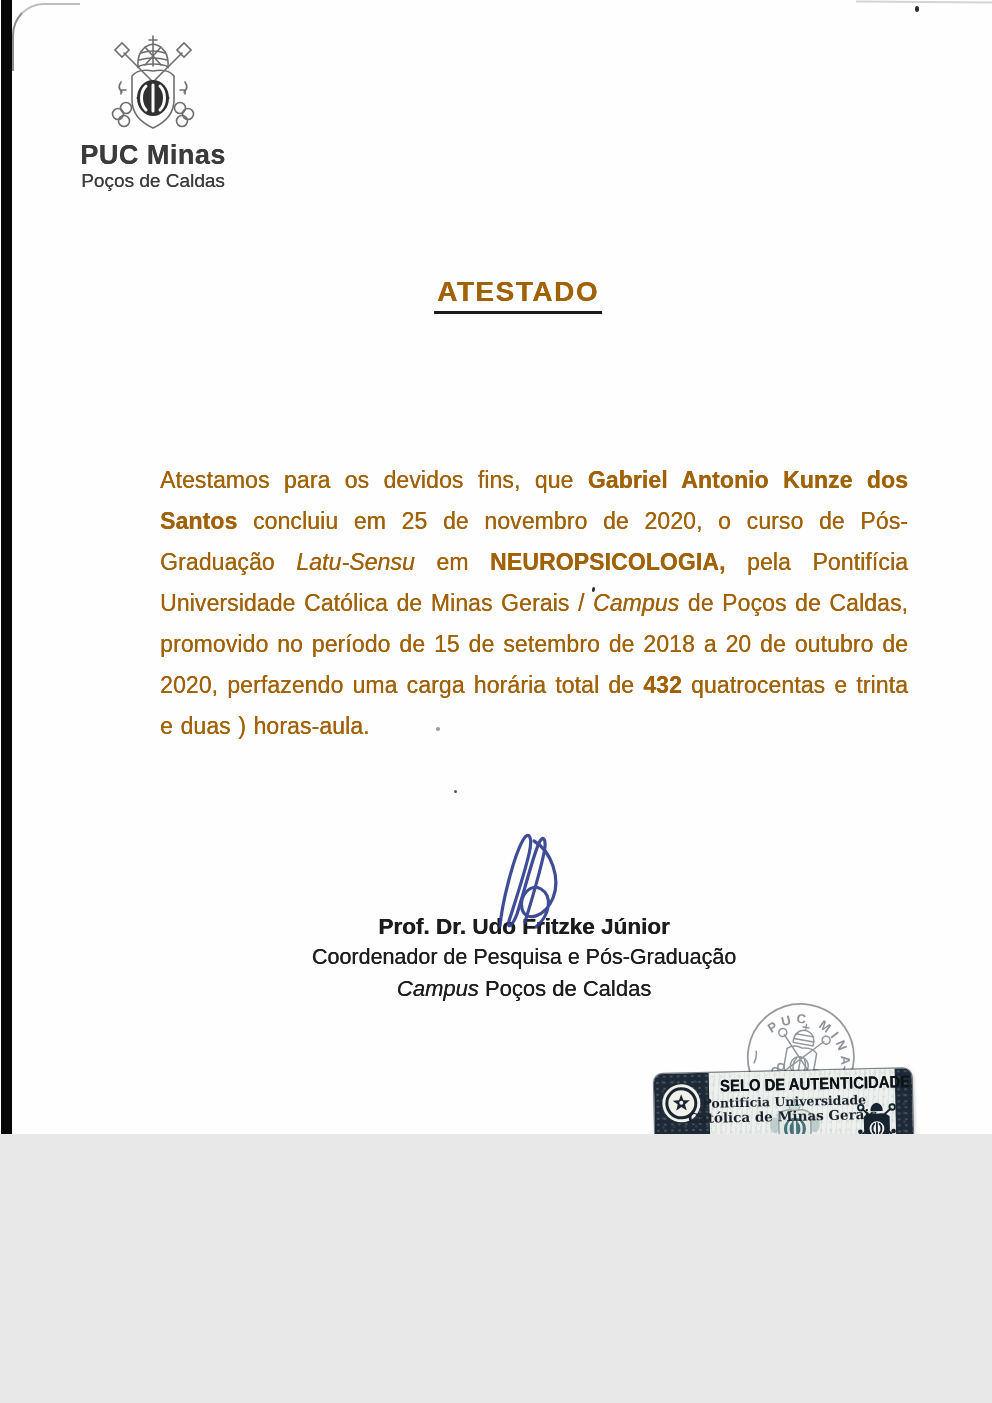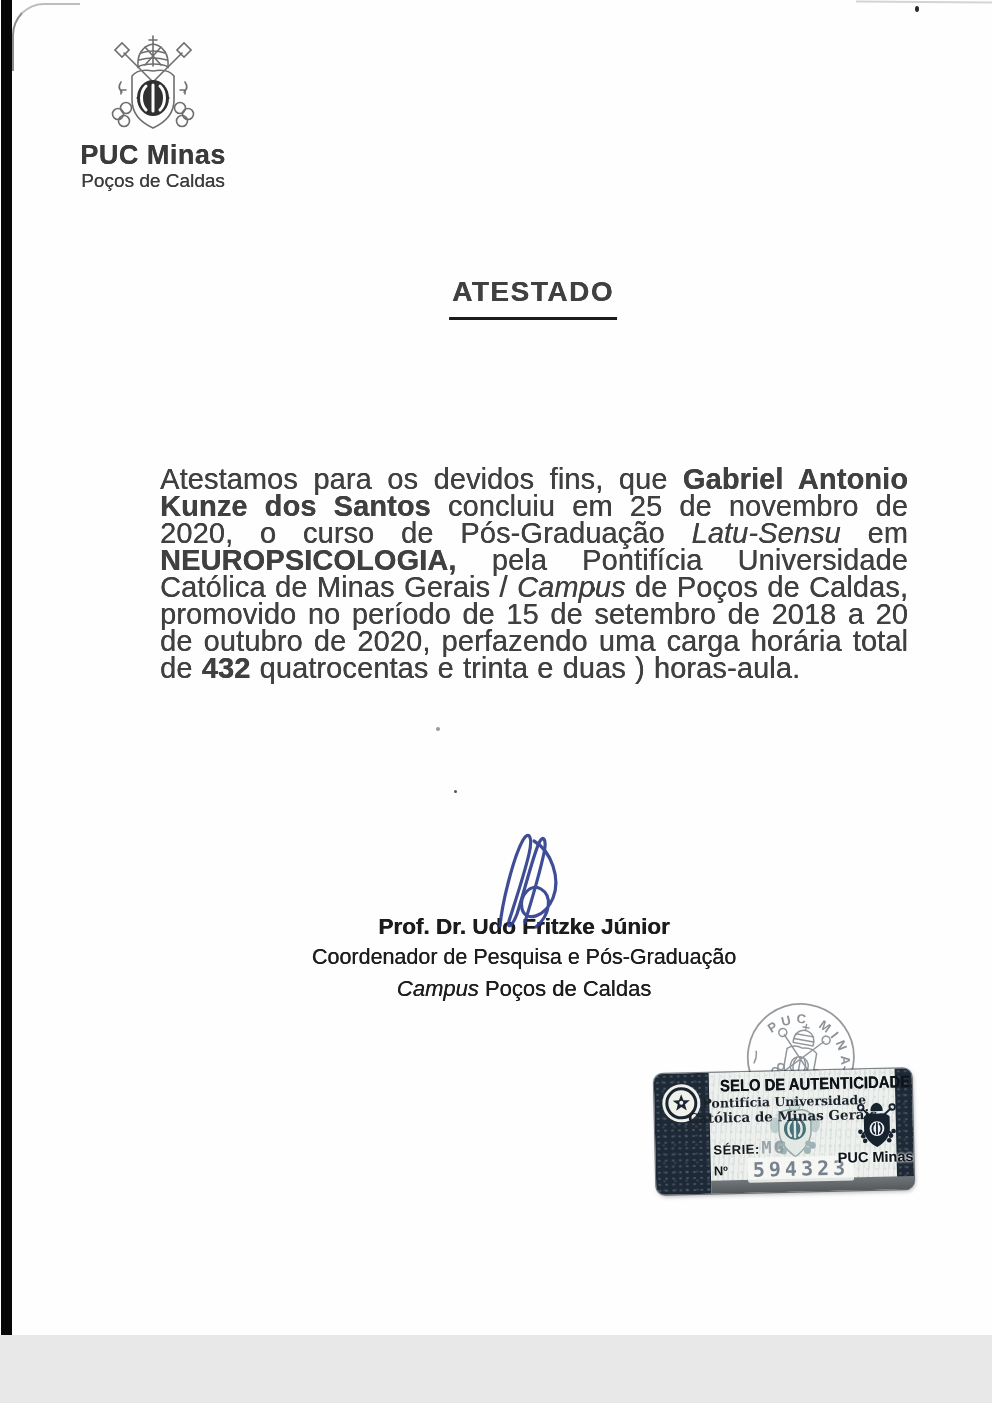--- a/index.html
+++ b/index.html
@@ -1,40 +1,40 @@
 <!DOCTYPE html>
 <html><head>
 <meta charset="utf-8">
 <style>
   html,body{margin:0;padding:0;background:#e8e8e8;}
-  #page{position:relative;width:992px;height:1335px;background:#fefefe;overflow:hidden;
+  #page{position:relative;width:992px;height:1134px;background:#fefefe;overflow:hidden;
         font-family:"Liberation Sans",sans-serif;color:#1f1f1f;}
   
   .scan-bar{position:absolute;left:1px;top:0;width:11px;height:1403px;background:#070707;}
   .corner-curve{position:absolute;left:12px;top:3px;width:66px;height:66px;
         border-left:2px solid #8d8d8d;border-top:2px solid #bdbdbd;border-top-left-radius:32px;}
   .top-line{position:absolute;left:856px;top:1px;width:136px;height:2px;background:#d4d4d4;transform:rotate(.4deg);}
   .speck{position:absolute;border-radius:50%;}
   .speck1{left:915px;top:6px;width:4px;height:6px;background:#2a2a2a;}
   .speck2{left:436px;top:727px;width:4px;height:4px;background:#9a9a9a;}
   .speck3{left:454px;top:790px;width:3px;height:3px;background:#555;}
   .speck4{left:592px;top:587px;width:3px;height:5px;background:#2e2e2e;transform:rotate(12deg);}
   
   .logo{position:absolute;left:60px;top:34px;width:186px;text-align:center;}
   .logo svg{display:block;margin:0 auto;}
   .org-name{font-size:27px;font-weight:bold;color:#3b3b3b;letter-spacing:.5px;line-height:28px;margin-top:3px;
         text-shadow:.3px 0 currentColor;}
   .org-campus{font-size:19px;color:#3d3d3d;line-height:24px;text-shadow:.2px 0 currentColor;}
   
-  .doc-title{position:absolute;left:533px;top:276px;transform:translateX(-50%);
-        font-size:28px;font-weight:bold;letter-spacing:1.5px;color:#404040;
-        border-bottom:3px solid #1b1b1b;padding:0 3px 9px;text-shadow:.3px 0 currentColor;}
-  
-  .para{position:absolute;left:160px;top:437px;width:748px;font-size:29px;line-height:27px;
-        text-align:justify;color:#404040;letter-spacing:.1px;word-spacing:1px;text-shadow:.3px 0 currentColor;}
+  .doc-title{position:absolute;left:518px;top:276px;transform:translateX(-50%);
+        font-size:28px;font-weight:bold;letter-spacing:1.5px;color:#a16207;
+        border-bottom:3px solid #1b1b1b;padding:0 3px 3px;text-shadow:.3px 0 currentColor;}
+  
+  .para{position:absolute;left:160px;top:437px;width:748px;font-size:23px;line-height:41px;
+        text-align:justify;color:#a16207;letter-spacing:.1px;word-spacing:1px;text-shadow:.3px 0 currentColor;}
   .seg-b{font-weight:bold;}
   .seg-i{font-style:italic;}
   
   .date-line{position:absolute;left:292px;top:789px;font-size:22px;color:#1d1d1d;
         letter-spacing:.2px;text-shadow:.3px 0 currentColor;}
   
   .sig-svg{position:absolute;left:478px;top:830px;z-index:1;}
   .sig-block{position:absolute;left:0;top:911px;width:992px;text-align:center;}
   .sig-inner{transform:translateX(28px);}
   .sig-name{font-size:22.5px;font-weight:bold;line-height:31px;color:#1c1c1c;text-shadow:.3px 0 currentColor;}

